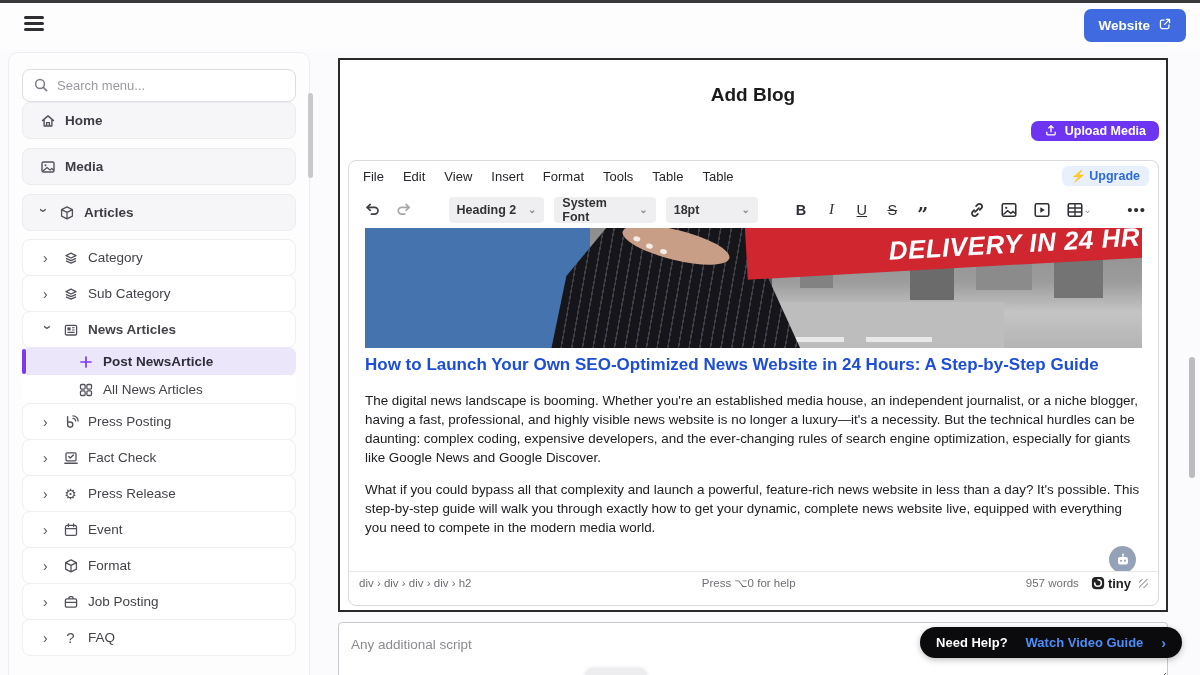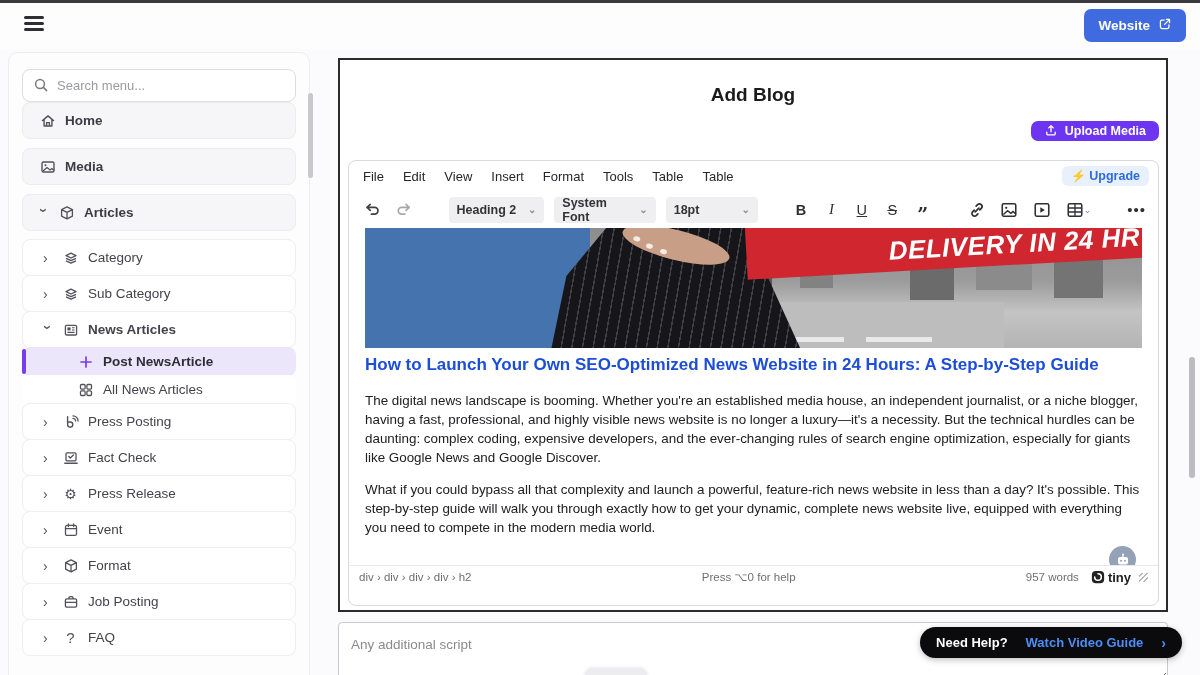--- a/index.html
+++ b/index.html
@@ -109,21 +109,21 @@
 
   .doc-h2 { margin-top:4px; font-size:17px; font-weight:bold; color:#1d4ed8; line-height:1.55; }
   .doc-p { margin-top:14px; font-size:13.4px; color:#202024; line-height:1.4; }
 
   .h-scrollbar { position:absolute; left:3px; bottom:25px; right:30px; height:7px; }
   .h-scrollbar .thumb { width:76%; height:7px; background:#ababaf; border-radius:4px; }
   .robot-btn { position:absolute; right:22px; bottom:32px; width:27px; height:27px;
     border-radius:50%; background:#93a2b7; border:none; display:flex; align-items:center;
     justify-content:center; cursor:pointer; }
 
-  .statusbar { position:absolute; left:0; right:0; bottom:17px; height:23px;
+  .statusbar { position:absolute; left:0; right:0; bottom:11px; height:23px;
     border-top:1px solid #e8e8ea; display:flex; align-items:center; padding:0 10px;
     font-size:11.5px; color:#6e6e76; background:#fff; }
   .statusbar .path { flex:0 0 auto; cursor:pointer; }
   .statusbar .help { flex:1; text-align:center; }
   .statusbar .words { margin-right:12px; }
   .tiny-logo { display:flex; align-items:center; gap:3px; font-weight:bold; color:#222; font-size:13px; }
   .resize-handle { width:9px; height:9px; margin-left:8px;
     background:repeating-linear-gradient(135deg, transparent 0 2px, #b9b9bd 2px 3.5px); cursor:nwse-resize; }
 
   

